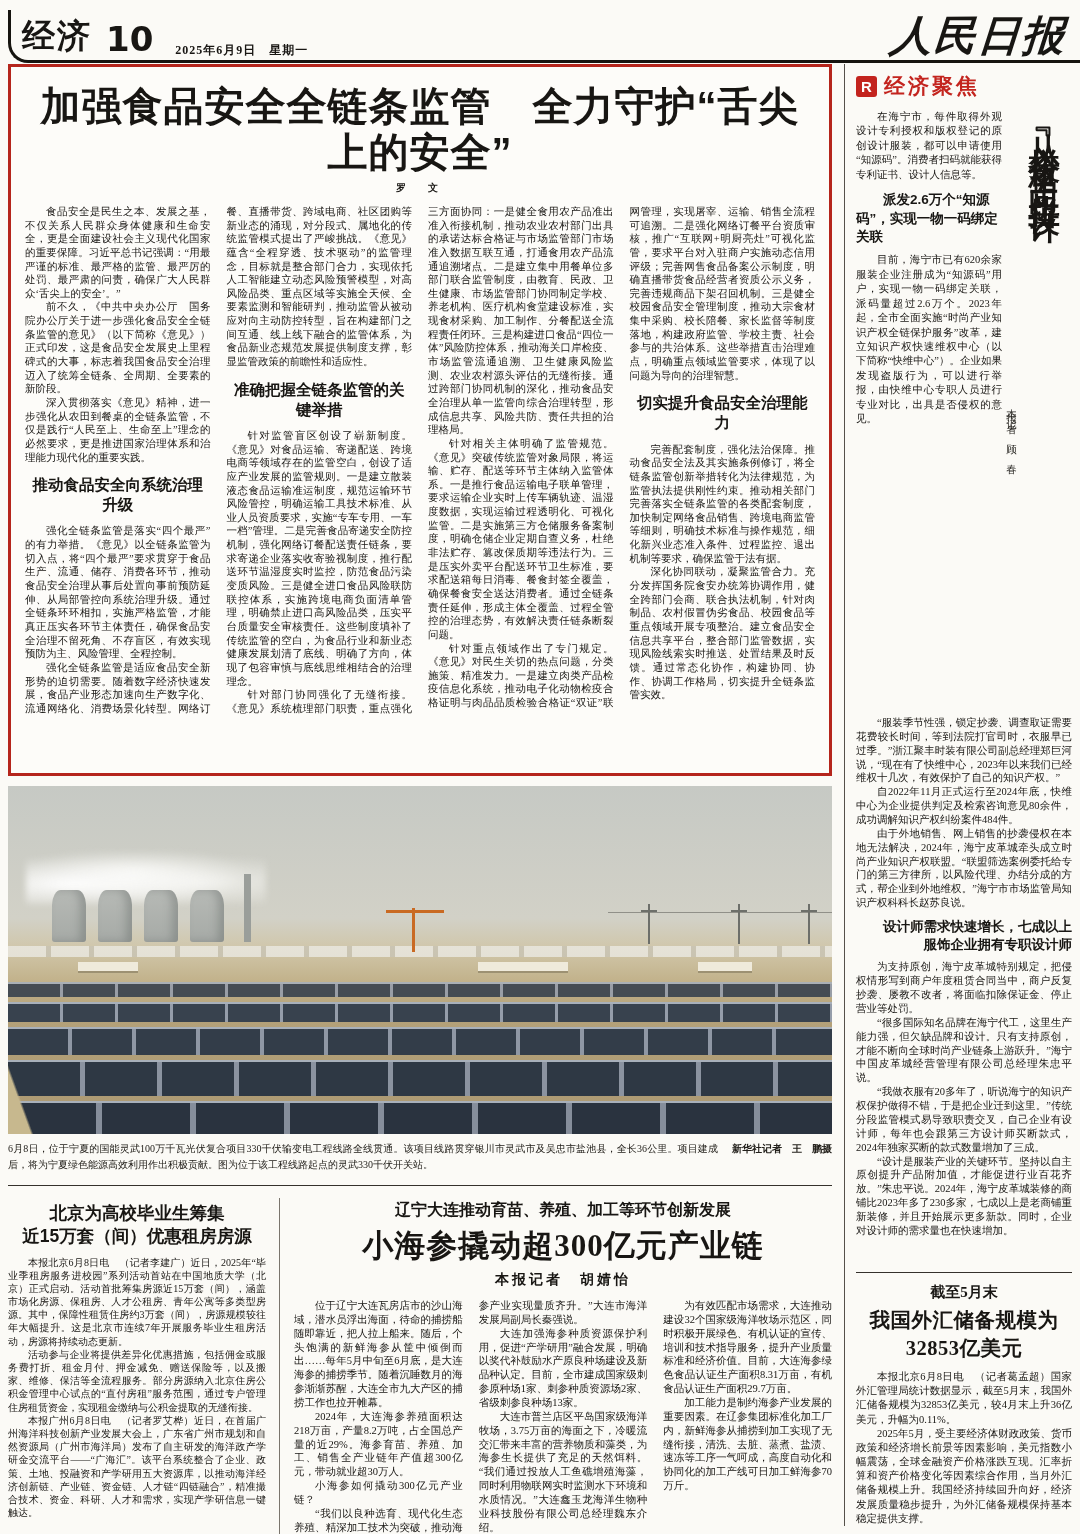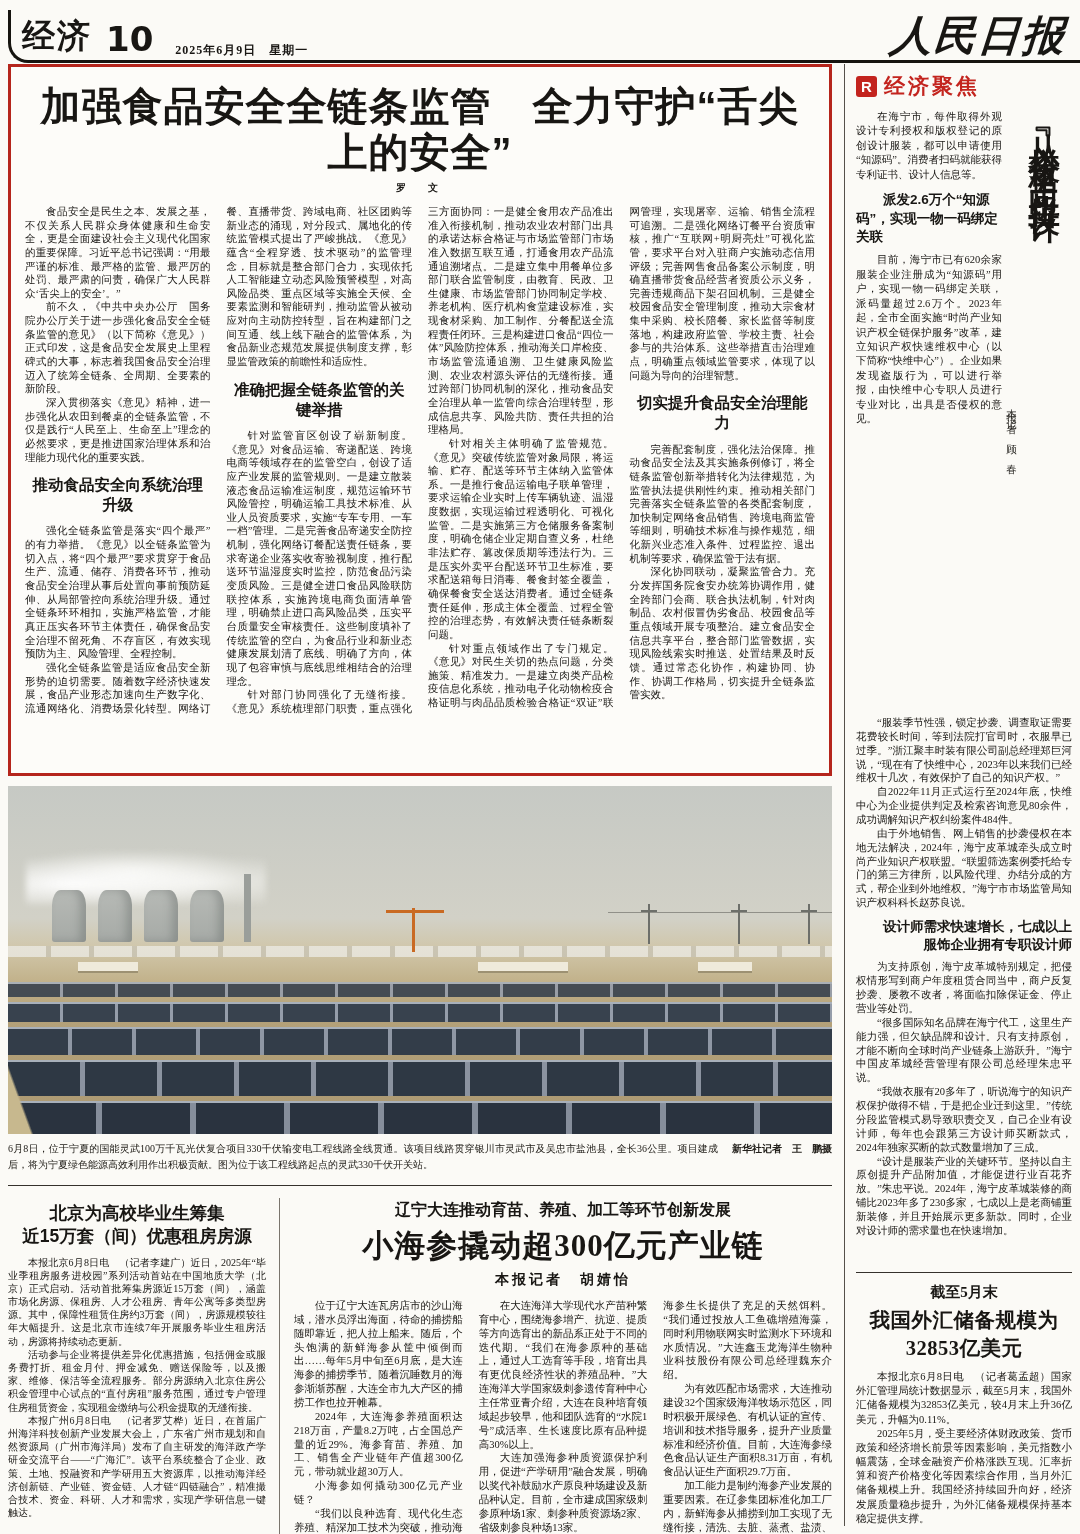--- a/index.html
+++ b/index.html
@@ -210,21 +210,20 @@
 
         <div class="dalian" data-interactable="false">
           <div class="dl-kicker" data-interactable="false">辽宁大连推动育苗、养殖、加工等环节创新发展</div>
           <h2 class="dl-title" data-interactable="false">小海参撬动超300亿元产业链</h2>
           <div class="dl-byline" data-interactable="false">本报记者　胡婧怡</div>
           <div class="dl-body" data-interactable="false">
               <p data-interactable="false">位于辽宁大连瓦房店市的沙山海域，潜水员浮出海面，待命的捕捞船随即靠近，把人拉上船来。随后，个头饱满的新鲜海参从筐中倾倒而出……每年5月中旬至6月底，是大连海参的捕捞季节。随着沉睡数月的海参渐渐苏醒，大连全市九大产区的捕捞工作也拉开帷幕。</p>
               <p data-interactable="false">2024年，大连海参养殖面积达218万亩，产量8.2万吨，占全国总产量的近29%。海参育苗、养殖、加工、销售全产业链年产值超300亿元，带动就业超30万人。</p>
               <p data-interactable="false">小海参如何撬动300亿元产业链？</p>
               <p data-interactable="false">“我们以良种选育、现代化生态养殖、精深加工技术为突破，推动海参产业实现量质齐升。”大连市海洋发展局副局长秦强说。</p>
-              <p data-interactable="false">在大连海洋大学现代水产苗种繁育中心，围绕海参增产、抗逆、提质等方向选育出的新品系正处于不同的迭代期。“我们在海参原种的基础上，通过人工选育等手段，培育出具有更优良经济性状的养殖品种。”大连海洋大学国家级刺参遗传育种中心主任常亚青介绍，大连在良种培育领域起步较早，他和团队选育的“水院1号”成活率、生长速度比原有品种提高30%以上。</p>
               <p data-interactable="false">大连加强海参种质资源保护利用，促进“产学研用”融合发展，明确以奖代补鼓励水产原良种场建设及新品种认定。目前，全市建成国家级刺参原种场1家、刺参种质资源场2家、省级刺参良种场13家。</p>
               <p data-interactable="false">大连市普兰店区平岛国家级海洋牧场，3.75万亩的海面之下，冷暖流交汇带来丰富的营养物质和藻类，为海参生长提供了充足的天然饵料。“我们通过投放人工鱼礁增殖海藻，同时利用物联网实时监测水下环境和水质情况。”大连鑫玉龙海洋生物种业科技股份有限公司总经理魏东介绍。</p>
               <p data-interactable="false">为有效匹配市场需求，大连推动建设32个国家级海洋牧场示范区，同时积极开展绿色、有机认证的宣传、培训和技术指导服务，提升产业质量标准和经济价值。目前，大连海参绿色食品认证生产面积8.31万亩，有机食品认证生产面积29.7万亩。</p>
               <p data-interactable="false">加工能力是制约海参产业发展的重要因素。在辽参集团标准化加工厂内，新鲜海参从捕捞到加工实现了无缝衔接，清洗、去脏、蒸煮、盐渍、速冻等工序一气呵成，高度自动化和协同化的加工产线可日加工鲜海参70万斤。</p>
             </div>
         </div>
 
       </div>
     </div>
 

